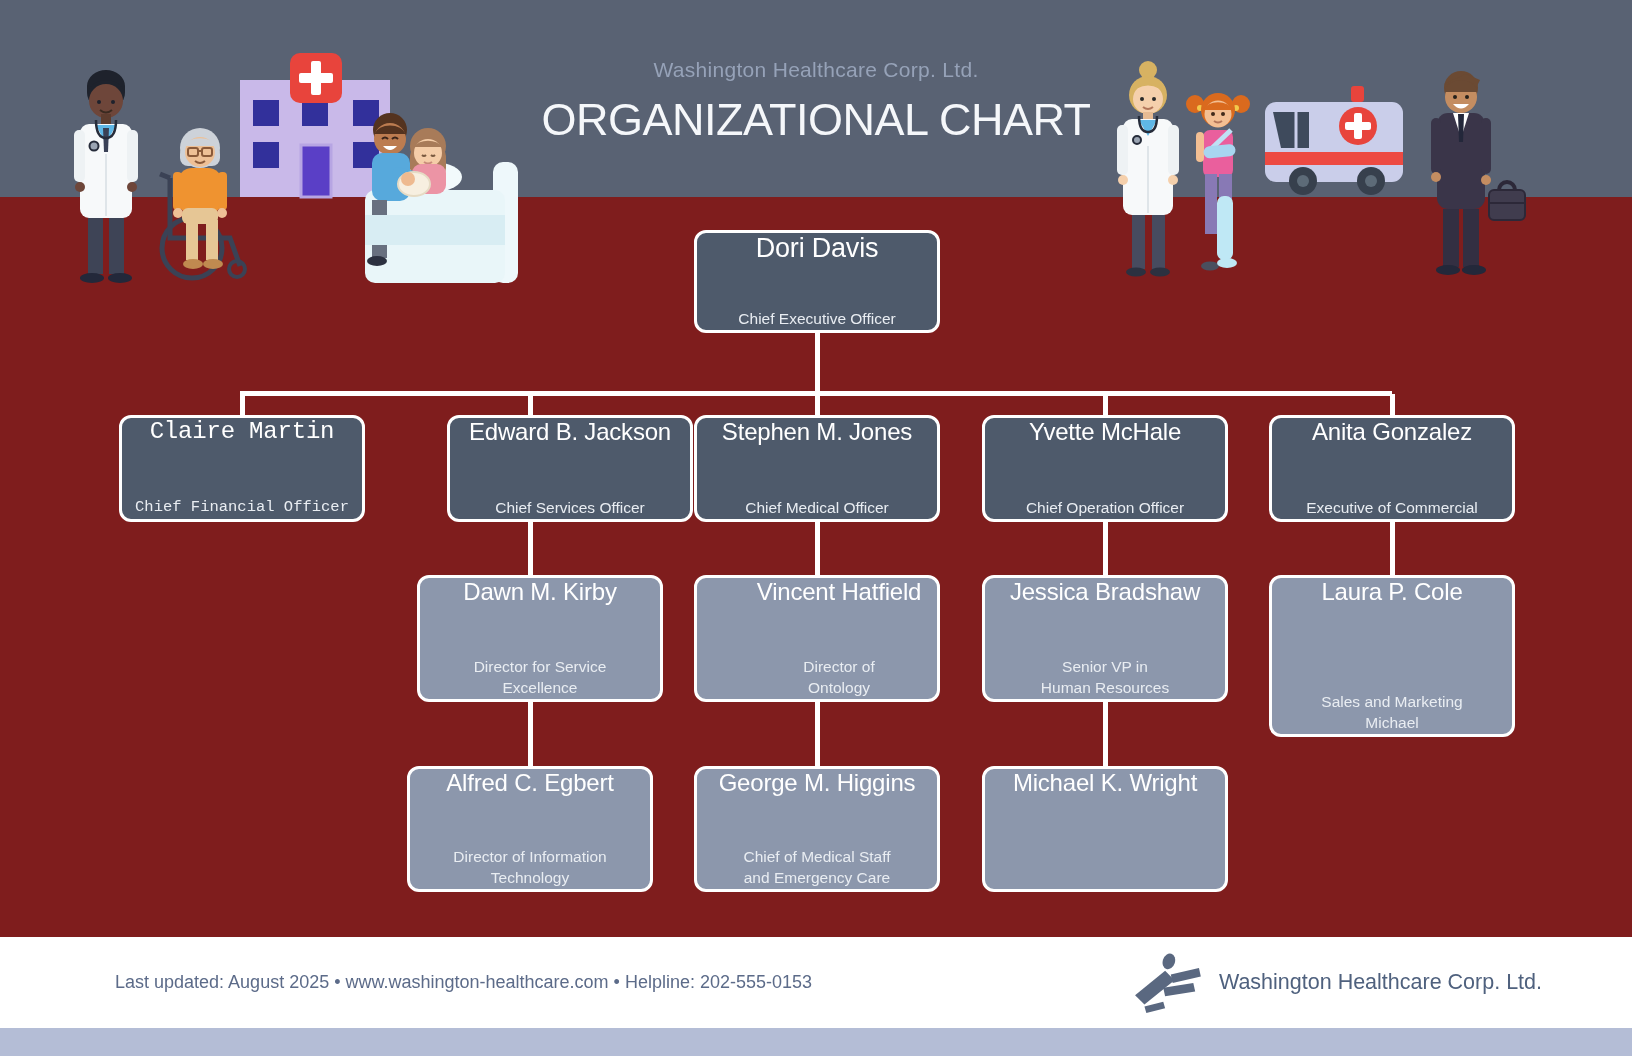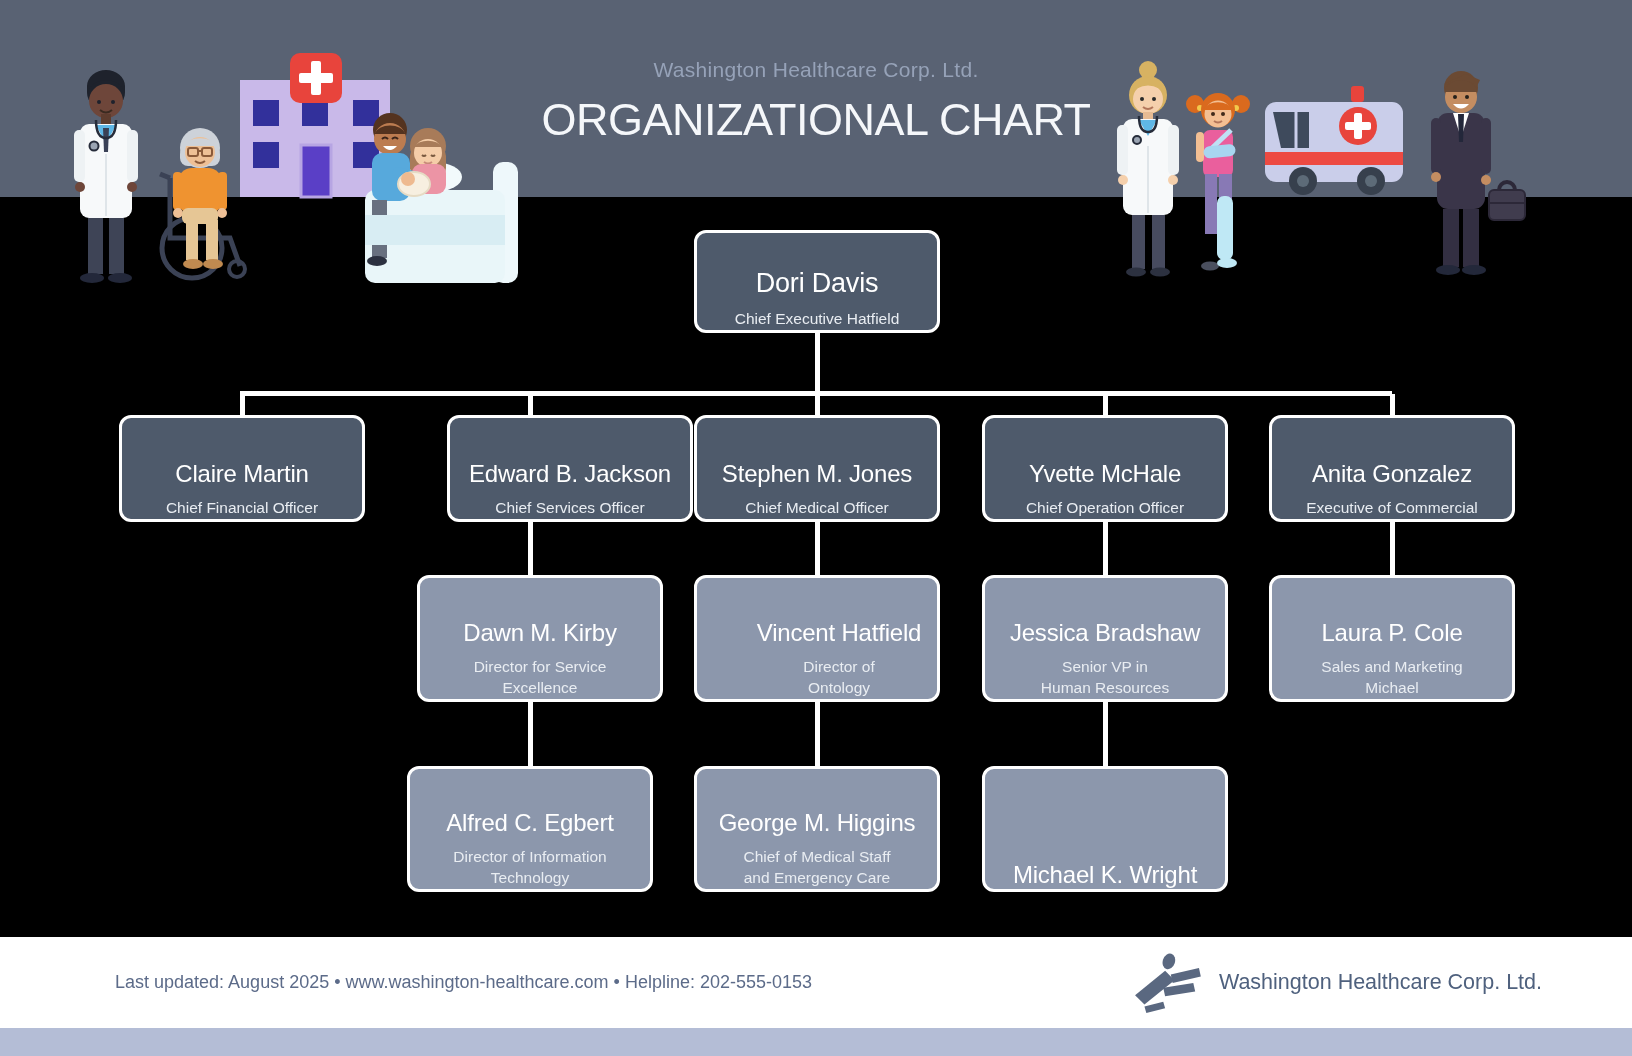--- a/index.html
+++ b/index.html
@@ -1,29 +1,29 @@
 <!DOCTYPE html>
 <html><head>
 <meta charset="utf-8">
 <style>
   html,body{margin:0;padding:0;background:#9aa3bd;}
   .canvas{position:relative;width:1632px;height:1056px;overflow:hidden;
-          background:#000000;font-family:"Liberation Sans",sans-serif;}
+          background:#7f1d1d;font-family:"Liberation Sans",sans-serif;}
   
   .header{position:absolute;left:0;top:0;width:1632px;height:197px;background:#596273;}
   .hdr-company{position:absolute;left:0;top:58px;width:1632px;text-align:center;
                font-size:21px;letter-spacing:.3px;color:#96a2b8;}
   .hdr-title{position:absolute;left:0;top:94px;width:1632px;text-align:center;
              font-size:45px;letter-spacing:-0.5px;color:#f5f7fa;font-weight:400;}
   
   .illus{position:absolute;}
   
   .node{position:absolute;width:246px;box-sizing:border-box;border:3px solid #ffffff;
         border-radius:12px;display:flex;flex-direction:column;align-items:center;
-        justify-content:flex-end;text-align:center;color:#ffffff;}
+        justify-content:space-between;text-align:center;color:#ffffff;}
   .node.dark{background:#4e5a6b;}
   .node.medium{background:#8c97ac;}
   .node .name{font-size:24px;letter-spacing:-0.2px;}
   .node.ceo .name{font-size:27px;}
   .node .role{font-size:15.5px;color:#e9edf2;margin-top:9px;line-height:1.4;white-space:pre-line;}
   .conn{position:absolute;background:#ffffff;}
   
   .footer{position:absolute;left:0;top:937px;width:1632px;height:91px;background:#ffffff;}
   .footer-info{position:absolute;left:115px;top:0;height:91px;display:flex;align-items:center;
                font-size:18px;color:#5c6b89;}
@@ -235,24 +235,24 @@
   <div class="conn" style="left:528px;top:520px;width:5px;height:57px;"></div>
   <div class="conn" style="left:815px;top:520px;width:5px;height:57px;"></div>
   <div class="conn" style="left:1103px;top:520px;width:5px;height:57px;"></div>
   <div class="conn" style="left:1390px;top:520px;width:5px;height:57px;"></div>
   <div class="conn" style="left:528px;top:700px;width:5px;height:66px;"></div>
   <div class="conn" style="left:815px;top:700px;width:5px;height:66px;"></div>
   <div class="conn" style="left:1103px;top:700px;width:5px;height:66px;"></div>
 
   <div class="node dark ceo" style="left:694px;top:230px;height:103px;">
     <div class="name">Dori Davis</div>
-    <div class="role">Chief Executive Hatfield</div>
-  </div>
-
-  <div class="node dark" style="left:119px;top:415px;height:107px;">
+    <div class="role">Chief Executive Officer</div>
+  </div>
+
+  <div class="node dark" style="left:119px;top:415px;height:107px;font-family:Liberation Mono, monospace;">
     <div class="name">Claire Martin</div>
     <div class="role">Chief Financial Officer</div>
   </div>
   <div class="node dark" style="left:407px;top:415px;height:107px;margin-left:40px;">
     <div class="name">Edward B. Jackson</div>
     <div class="role">Chief Services Officer</div>
   </div>
   <div class="node dark" style="left:694px;top:415px;height:107px;">
     <div class="name">Stephen M. Jones</div>
     <div class="role">Chief Medical Officer</div>
@@ -274,21 +274,21 @@
   <div class="node medium" style="left:694px;top:575px;height:127px;padding-left:44px;">
     <div class="name">Vincent Hatfield</div>
     <div class="role">Director of
 Ontology</div>
   </div>
   <div class="node medium" style="left:982px;top:575px;height:127px;">
     <div class="name">Jessica Bradshaw</div>
     <div class="role">Senior VP in
 Human Resources</div>
   </div>
-  <div class="node medium" style="left:1269px;top:575px;height:127px;">
+  <div class="node medium" style="left:1269px;top:575px;height:162px;">
     <div class="name">Laura P. Cole</div>
     <div class="role">Sales and Marketing
 Michael</div>
   </div>
 
   <div class="node medium" style="left:407px;top:766px;height:126px;">
     <div class="name">Alfred C. Egbert</div>
     <div class="role">Director of Information
 Technology</div>
   </div>

